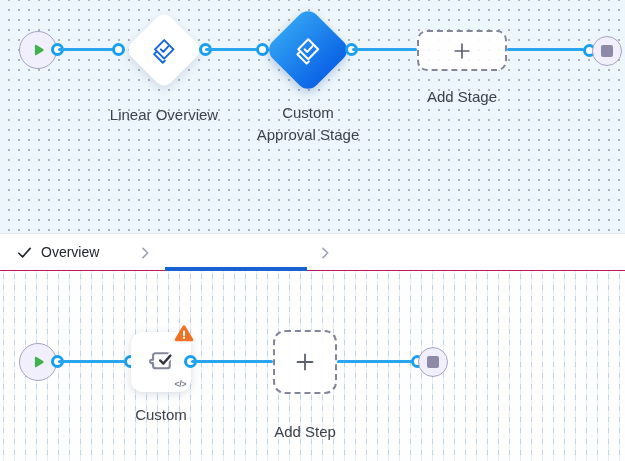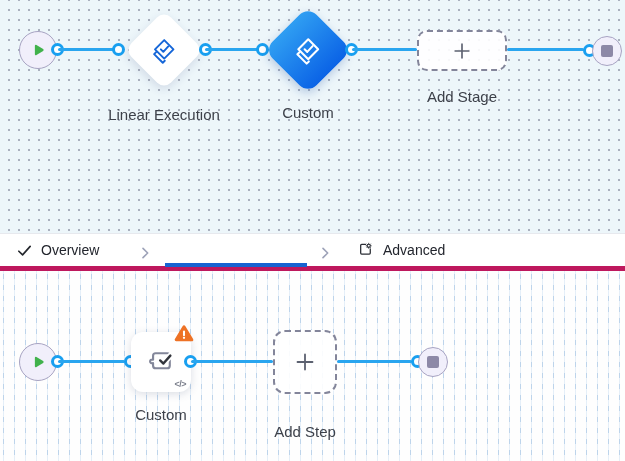--- a/index.html
+++ b/index.html
@@ -68,21 +68,21 @@
   }
   .warning-badge { position:absolute; top:-8px; right:-3px; width:20px; height:18px; }
   .code-glyph {
     position:absolute; right:5px; bottom:3px;
     font-size:9px; letter-spacing:-0.5px; color:#7b7f8c; font-weight:bold;
   }
 
   
   .tab-bar {
     position:relative; width:625px; height:38px; background:#fff;
-    border-top:1px solid #e7e9ee; border-bottom:5px solid #be185d;
+    border-top:1px solid #e7e9ee; border-bottom:1px solid #be185d;
   }
   .tab { position:absolute; top:0; height:100%; display:flex; align-items:center; gap:8px; cursor:default; }
   .tab-label { font-size:14px; color:#22252d; }
   .tab-label.active { font-weight:600; }
   .tab-chevron { position:absolute; top:11px; display:flex; }
   .tab-underline { position:absolute; bottom:-1px; left:165px; width:142px; height:4px; background:#1763d2; }
 </style>
 </head>
 <body>
 
@@ -105,38 +105,39 @@
     <div class="diamond diamond-white" style="left:136px; top:22px; width:56px; height:56px;">
       <span class="dicon">
         <svg width="27" height="27" viewBox="0 0 24 24" fill="none" stroke="#1566d8" stroke-width="1.7" stroke-linejoin="round" stroke-linecap="round">
           <path d="M12.2 2.6 L20.4 10.8 L12.2 19 L4 10.8 Z"></path>
           <path d="M9.2 10.8 l2.2 2.2 l4.4 -4.8"></path>
           <path d="M5 13.2 L3.2 15 L10.9 22.7 L12.7 20.9"></path>
         </svg>
       </span>
     </div>
     <div class="flow-label" style="left:94px; top:104px;">
-      <span class="ln">Linear Execution</span>
+      <span class="ln">Linear Overview</span>
     </div>
 
     <div class="connector" style="left:199px; top:43px;"></div>
     <div class="edge" style="left:205px; top:48px; width:58px;"></div>
     <div class="connector" style="left:256px; top:43px;"></div>
 
     <div class="diamond diamond-blue" style="left:277px; top:19px; width:62px; height:62px;">
       <span class="dicon">
         <svg width="29" height="29" viewBox="0 0 24 24" fill="none" stroke="#ffffff" stroke-width="1.7" stroke-linejoin="round" stroke-linecap="round">
           <path d="M12.2 2.6 L20.4 10.8 L12.2 19 L4 10.8 Z"></path>
           <path d="M9.2 10.8 l2.2 2.2 l4.4 -4.8"></path>
           <path d="M5 13.2 L3.2 15 L10.9 22.7 L12.7 20.9"></path>
         </svg>
       </span>
     </div>
     <div class="flow-label" style="left:238px; top:102px;">
       <span class="ln">Custom</span>
+      <span class="ln">Approval Stage</span>
     </div>
 
     <div class="connector" style="left:345px; top:43px;"></div>
     <div class="edge" style="left:352px; top:48px; width:65px;"></div>
 
     <div class="add-node add-stage" style="left:417px; top:30px; width:90px; height:41px;">
       <span style="display:flex;">
         <svg width="22" height="22" viewBox="0 0 24 24" stroke="#5c6170" stroke-width="1.8" stroke-linecap="round">
             <path d="M12 4.5 V19.5 M4.5 12 H19.5"></path>
           </svg>
@@ -172,30 +173,20 @@
     </span>
 
     <div class="tab-underline"></div>
 
     <span class="tab-chevron" style="left:317px;">
       <svg width="16" height="16" viewBox="0 0 24 24" fill="none" stroke="#9da2b8" stroke-width="2.4" stroke-linecap="round" stroke-linejoin="round">
           <path d="M9 5 L16 12 L9 19"></path>
         </svg>
     </span>
 
-    <div class="tab" style="left:357px;">
-      <span style="display:flex;">
-        <svg width="18" height="18" viewBox="0 0 24 24" fill="none" stroke="#2b2e36" stroke-linecap="round">
-          <path d="M11.3 4.6 H6.2 a1.3 1.3 0 0 0 -1.3 1.3 V16.1 a1.3 1.3 0 0 0 1.3 1.3 H16.4 a1.3 1.3 0 0 0 1.3 -1.3 V10.6" stroke-width="1.7"></path>
-          <circle cx="15.6" cy="6.4" r="2.1" stroke-width="1.4"></circle>
-          <path d="M15.6 3 V4.1 M15.6 8.7 V9.8 M12.2 6.4 H13.3 M17.9 6.4 H19 M13.2 4 l.8 .8 M17.2 8 l.8 .8 M18 4 l-.8 .8 M14 8 l-.8 .8" stroke-width="1.1"></path>
-        </svg>
-      </span>
-      <span class="tab-label">Advanced</span>
-    </div>
   </nav>
 
   <section class="canvas canvas-steps">
 
     <div class="term-circle" style="left:19px; top:72px;">
       <span style="display:flex;">
         <svg width="20" height="20" viewBox="0 0 24 24">
             <path d="M9.5 7 L17.5 12 L9.5 17 Z" fill="#41b24c" stroke="#41b24c" stroke-width="2.5" stroke-linejoin="round"></path>
           </svg>
       </span>

